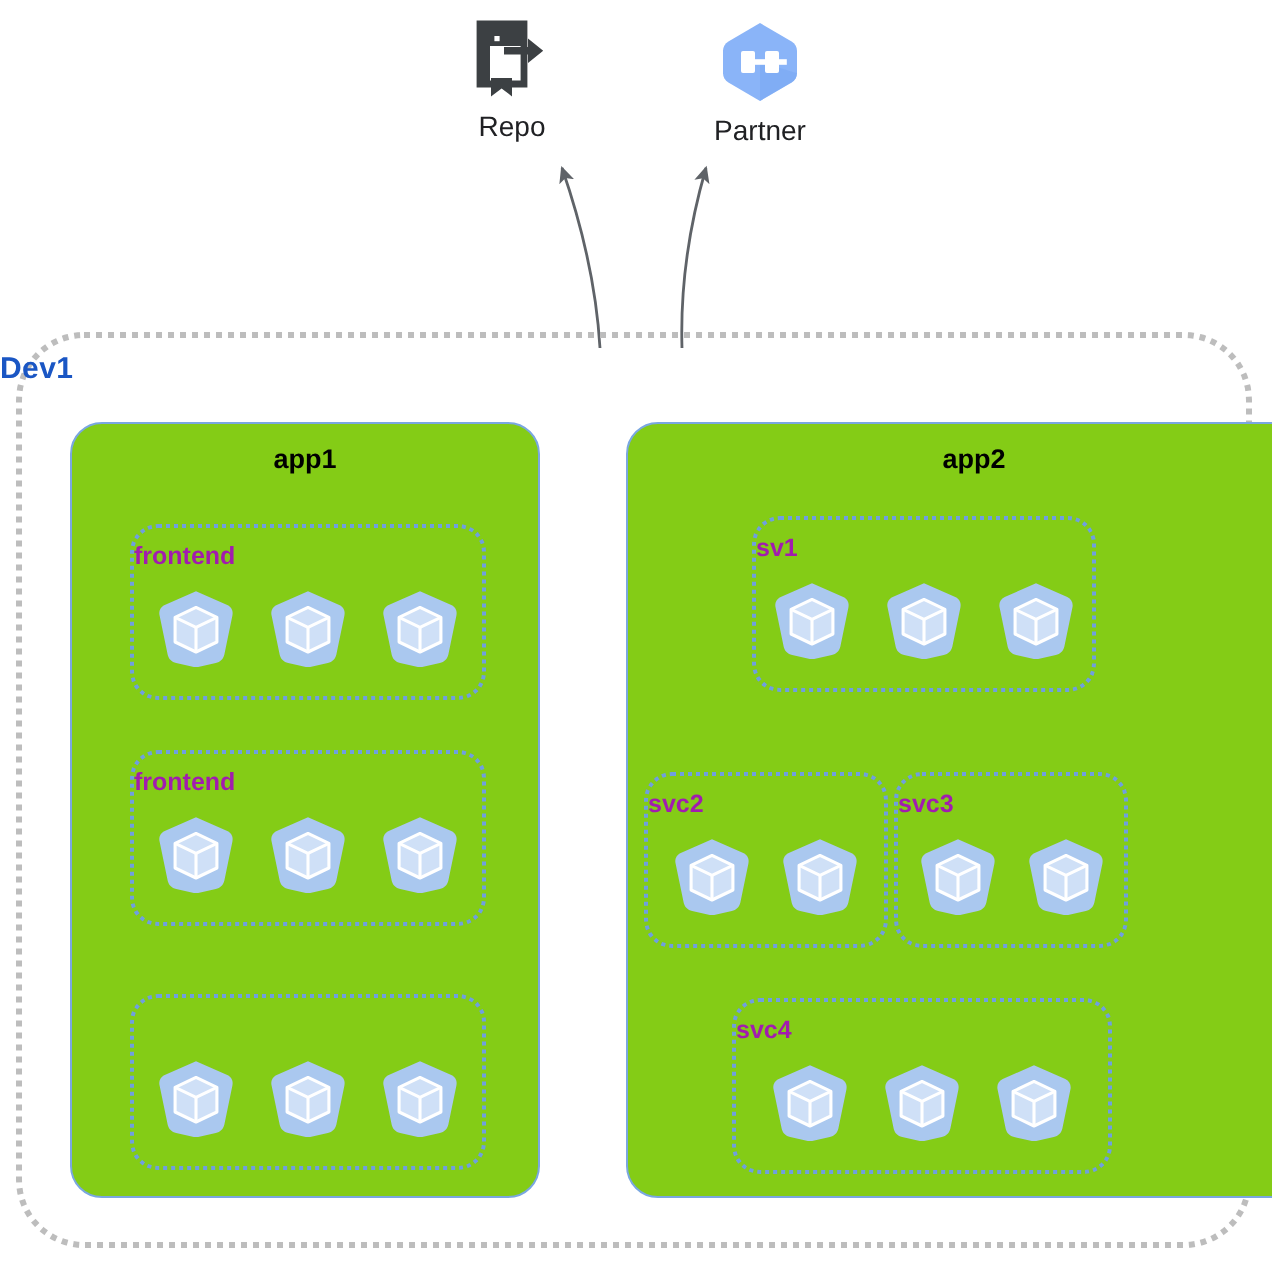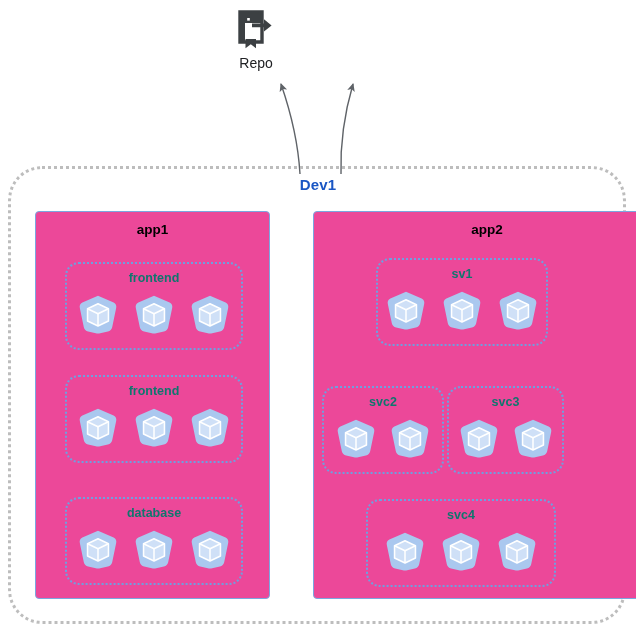--- a/index.html
+++ b/index.html
@@ -55,33 +55,33 @@
     height: 458px;
     border: 3px dotted #bdbdbd;
     border-radius: 34px;
     box-sizing: border-box;
   }
   #env-title {
     position: absolute;
     left: 0;
     top: 176px;
     width: 636px;
-    text-align: center;
+    text-align: left;
     font-size: 15px;
     font-weight: bold;
     color: #1a56c4;
     letter-spacing: .2px;
   }
 
   
   .app-box {
     position: absolute;
     border: 1.6px solid #7aa7e0;
-    border-radius: 4px;
-    background: #ec4899;
+    border-radius: 16px;
+    background: #84cc16;
     box-sizing: border-box;
   }
   .app-title {
     position: absolute;
     top: 10px;
     left: 0;
     width: 100%;
     text-align: center;
     font-size: 13.5px;
     font-weight: bold;
@@ -96,24 +96,23 @@
     border: 2.4px dotted #6f9fe0;
     border-radius: 14px;
     background: transparent;
     box-sizing: border-box;
   }
   .svc-title {
     position: absolute;
     top: 7px;
     left: 0;
     width: 100%;
-    text-align: center;
     font-size: 12.5px;
     font-weight: bold;
-    color: #0f766e;
+    color: #a21caf;
     white-space: nowrap;
   }
   .pods {
     position: absolute;
     left: 0;
     bottom: 10px;
     width: 100%;
     display: flex;
     justify-content: center;
     align-items: flex-end;
@@ -189,20 +188,36 @@
         <rect x="13.2" y="10.0" width="2.6" height="2.6"></rect>
         <rect x="13.2" y="15.4" width="2.6" height="2.6"></rect>
         <rect x="13.2" y="20.8" width="2.6" height="2.6"></rect>
       </g>
       <path d="M18 15.5 h12 v-4.2 l7.6 6.1 l-7.6 6.1 v-4.2 h-12 z" fill="#3c4043"></path>
       <path d="M11.5 31 h10.5 v9.2 l-5.2 -4.0 l-5.3 4.0 z" fill="#3c4043"></path>
     </svg>
     <div class="ext-label">Repo</div>
   </div>
 
+  <div class="ext-node" id="node-partner">
+    <svg width="46" height="46" viewBox="0 0 46 46">
+      <path d="M23 3.5 L38.8 12.7 C40.5 13.7 41.5 15.5 41.5 17.4 L41.5 28.6
+               C41.5 30.5 40.5 32.3 38.8 33.3 L23 42.5 L7.2 33.3
+               C5.5 32.3 4.5 30.5 4.5 28.6 L4.5 17.4
+               C4.5 15.5 5.5 13.7 7.2 12.7 Z" fill="#8ab4f8"></path>
+      <path d="M23 23 L41.5 28.6 C41.5 30.5 40.5 32.3 38.8 33.3 L23 42.5 Z" fill="#78a7f2" opacity="0.55"></path>
+      <g fill="#ffffff">
+        <rect x="13.5" y="17.5" width="7.0" height="11.0" rx="1"></rect>
+        <rect x="25.5" y="17.5" width="7.0" height="11.0" rx="1"></rect>
+        <rect x="20.0" y="21.6" width="6.0" height="2.8"></rect>
+        <rect x="32.0" y="21.6" width="4.4" height="2.8"></rect>
+      </g>
+    </svg>
+    <div class="ext-label">Partner</div>
+  </div>
 
   <div id="env-box"></div>
   <div id="env-title">Dev1</div>
 
   <div class="app-box" id="app1-box">
     <div class="app-title">app1</div>
   </div>
 
   <div class="svc-box" id="svc-frontend">
     <div class="svc-title">frontend</div>
@@ -228,21 +243,20 @@
       <svg class="pod" viewBox="0 0 44 48">
           <use href="#pod-icon"></use>
         </svg>
       <svg class="pod" viewBox="0 0 44 48">
           <use href="#pod-icon"></use>
         </svg>
     </div>
   </div>
 
   <div class="svc-box" id="svc-database">
-    <div class="svc-title">database</div>
     <div class="pods">
       <svg class="pod" viewBox="0 0 44 48">
           <use href="#pod-icon"></use>
         </svg>
       <svg class="pod" viewBox="0 0 44 48">
           <use href="#pod-icon"></use>
         </svg>
       <svg class="pod" viewBox="0 0 44 48">
           <use href="#pod-icon"></use>
         </svg>

